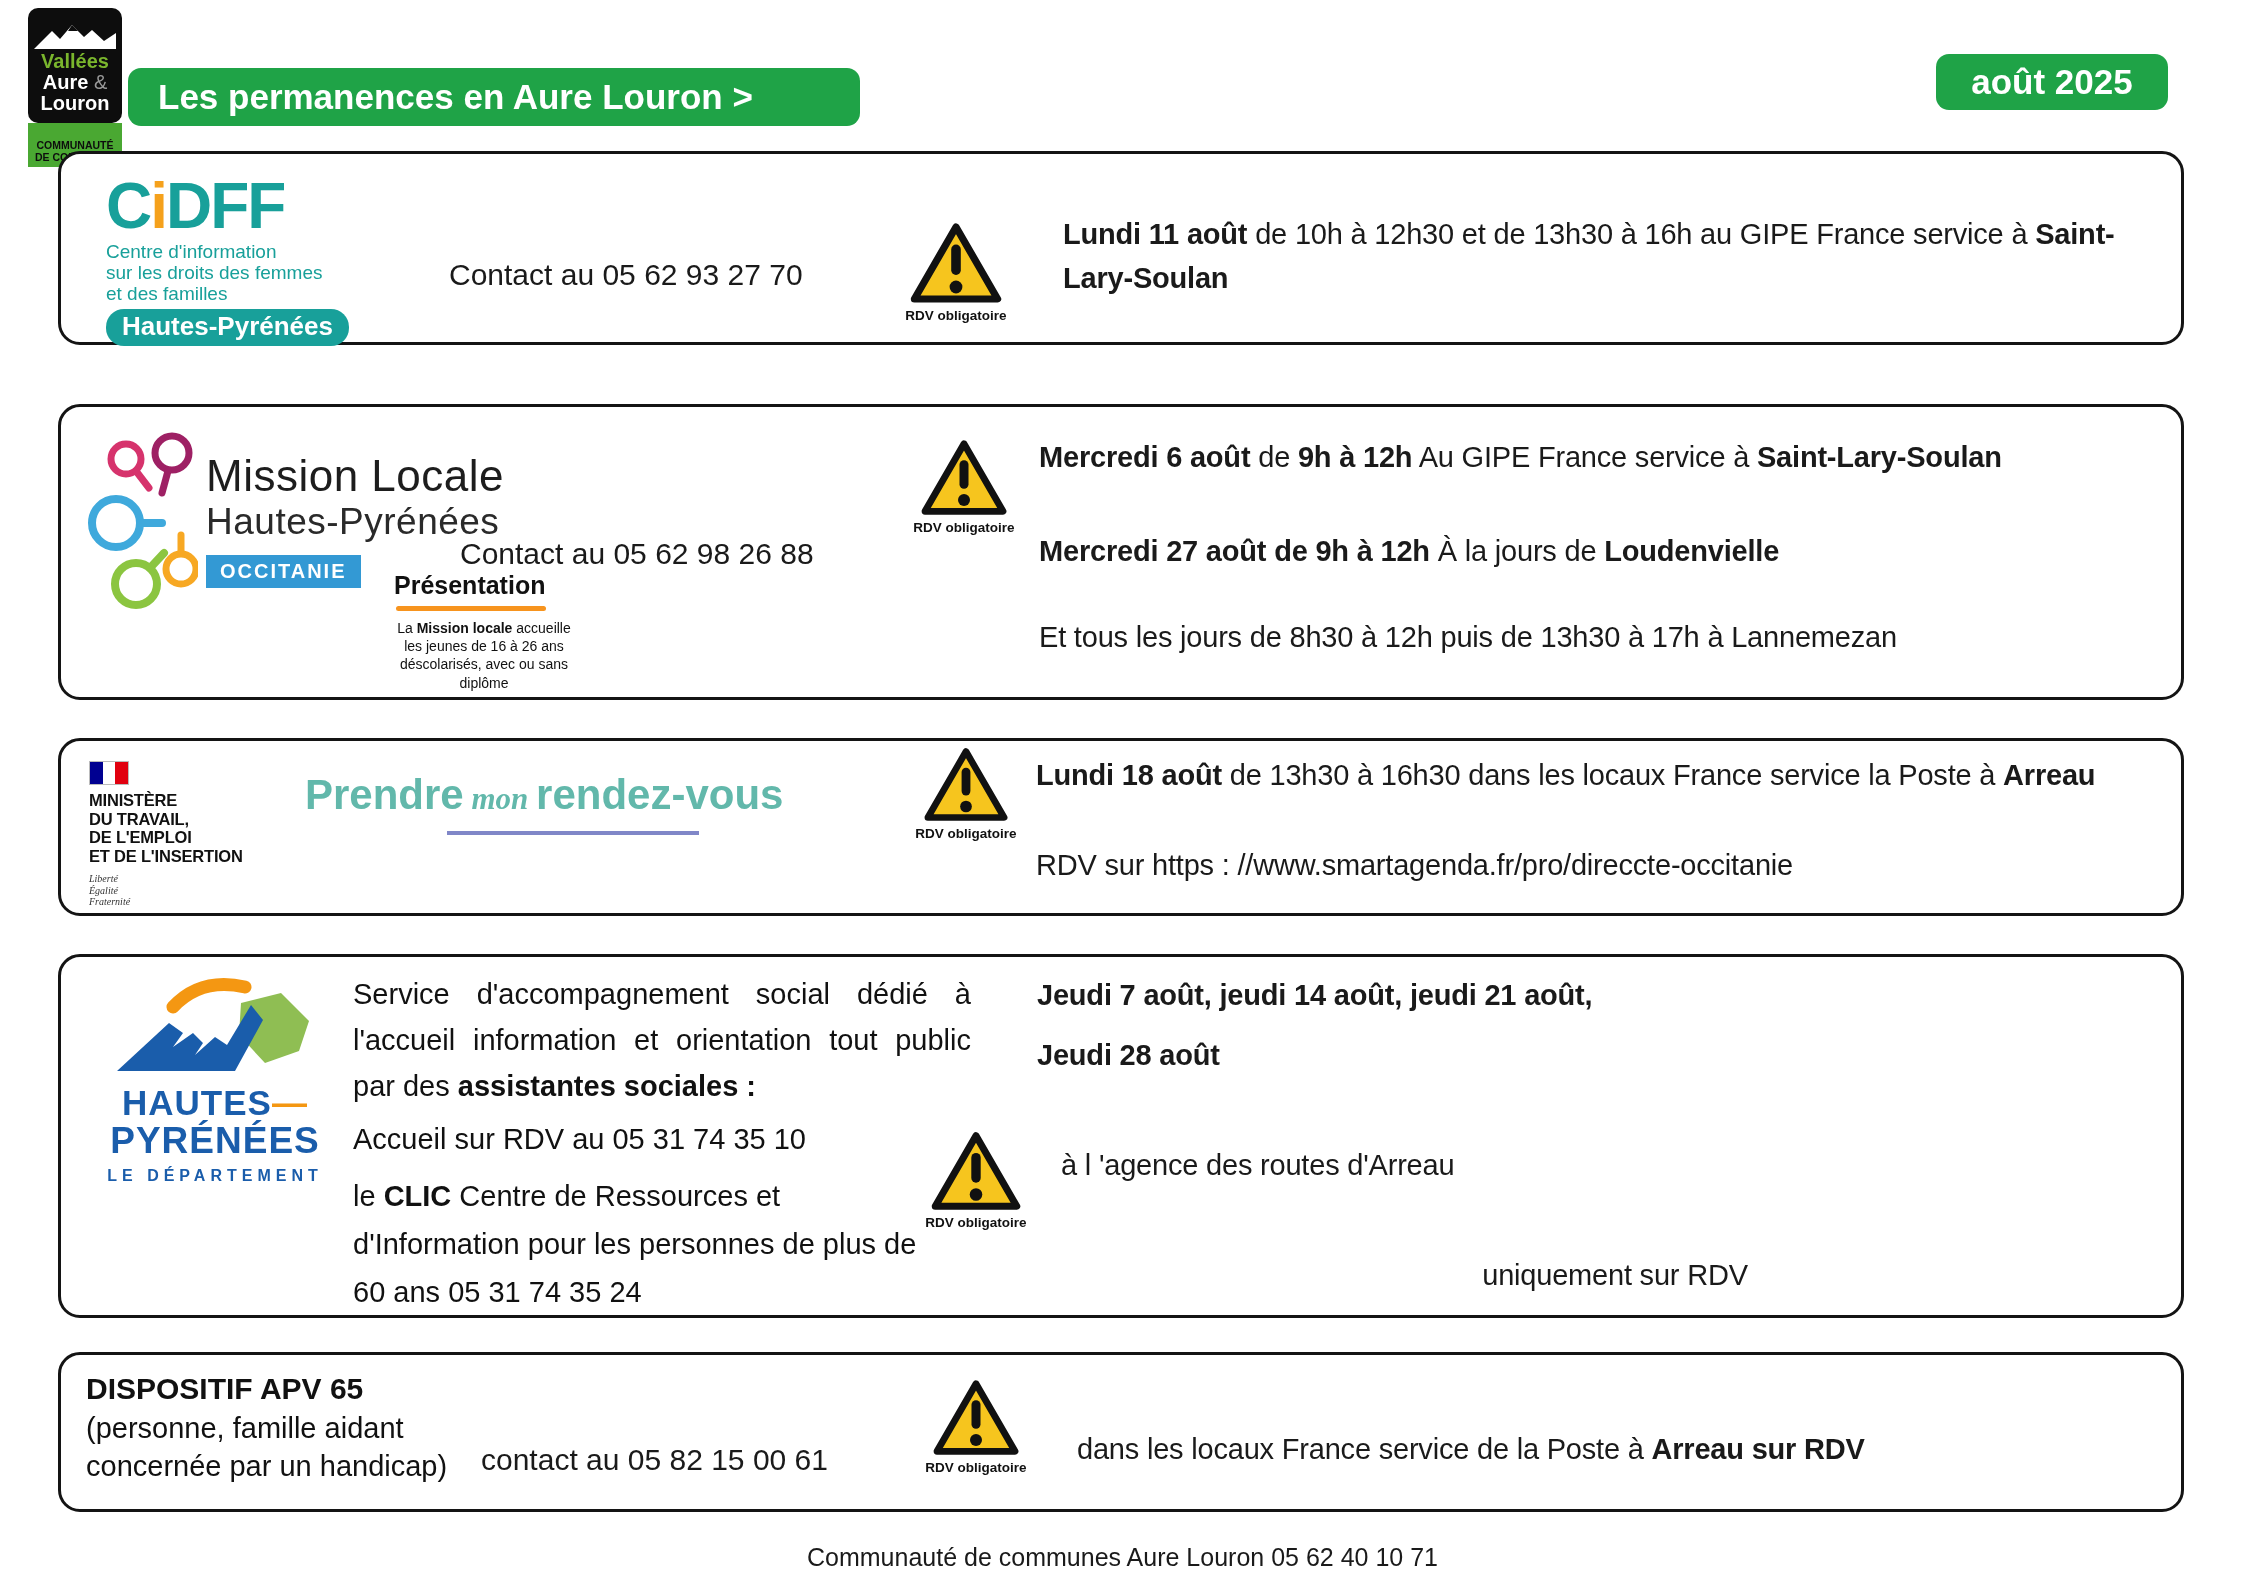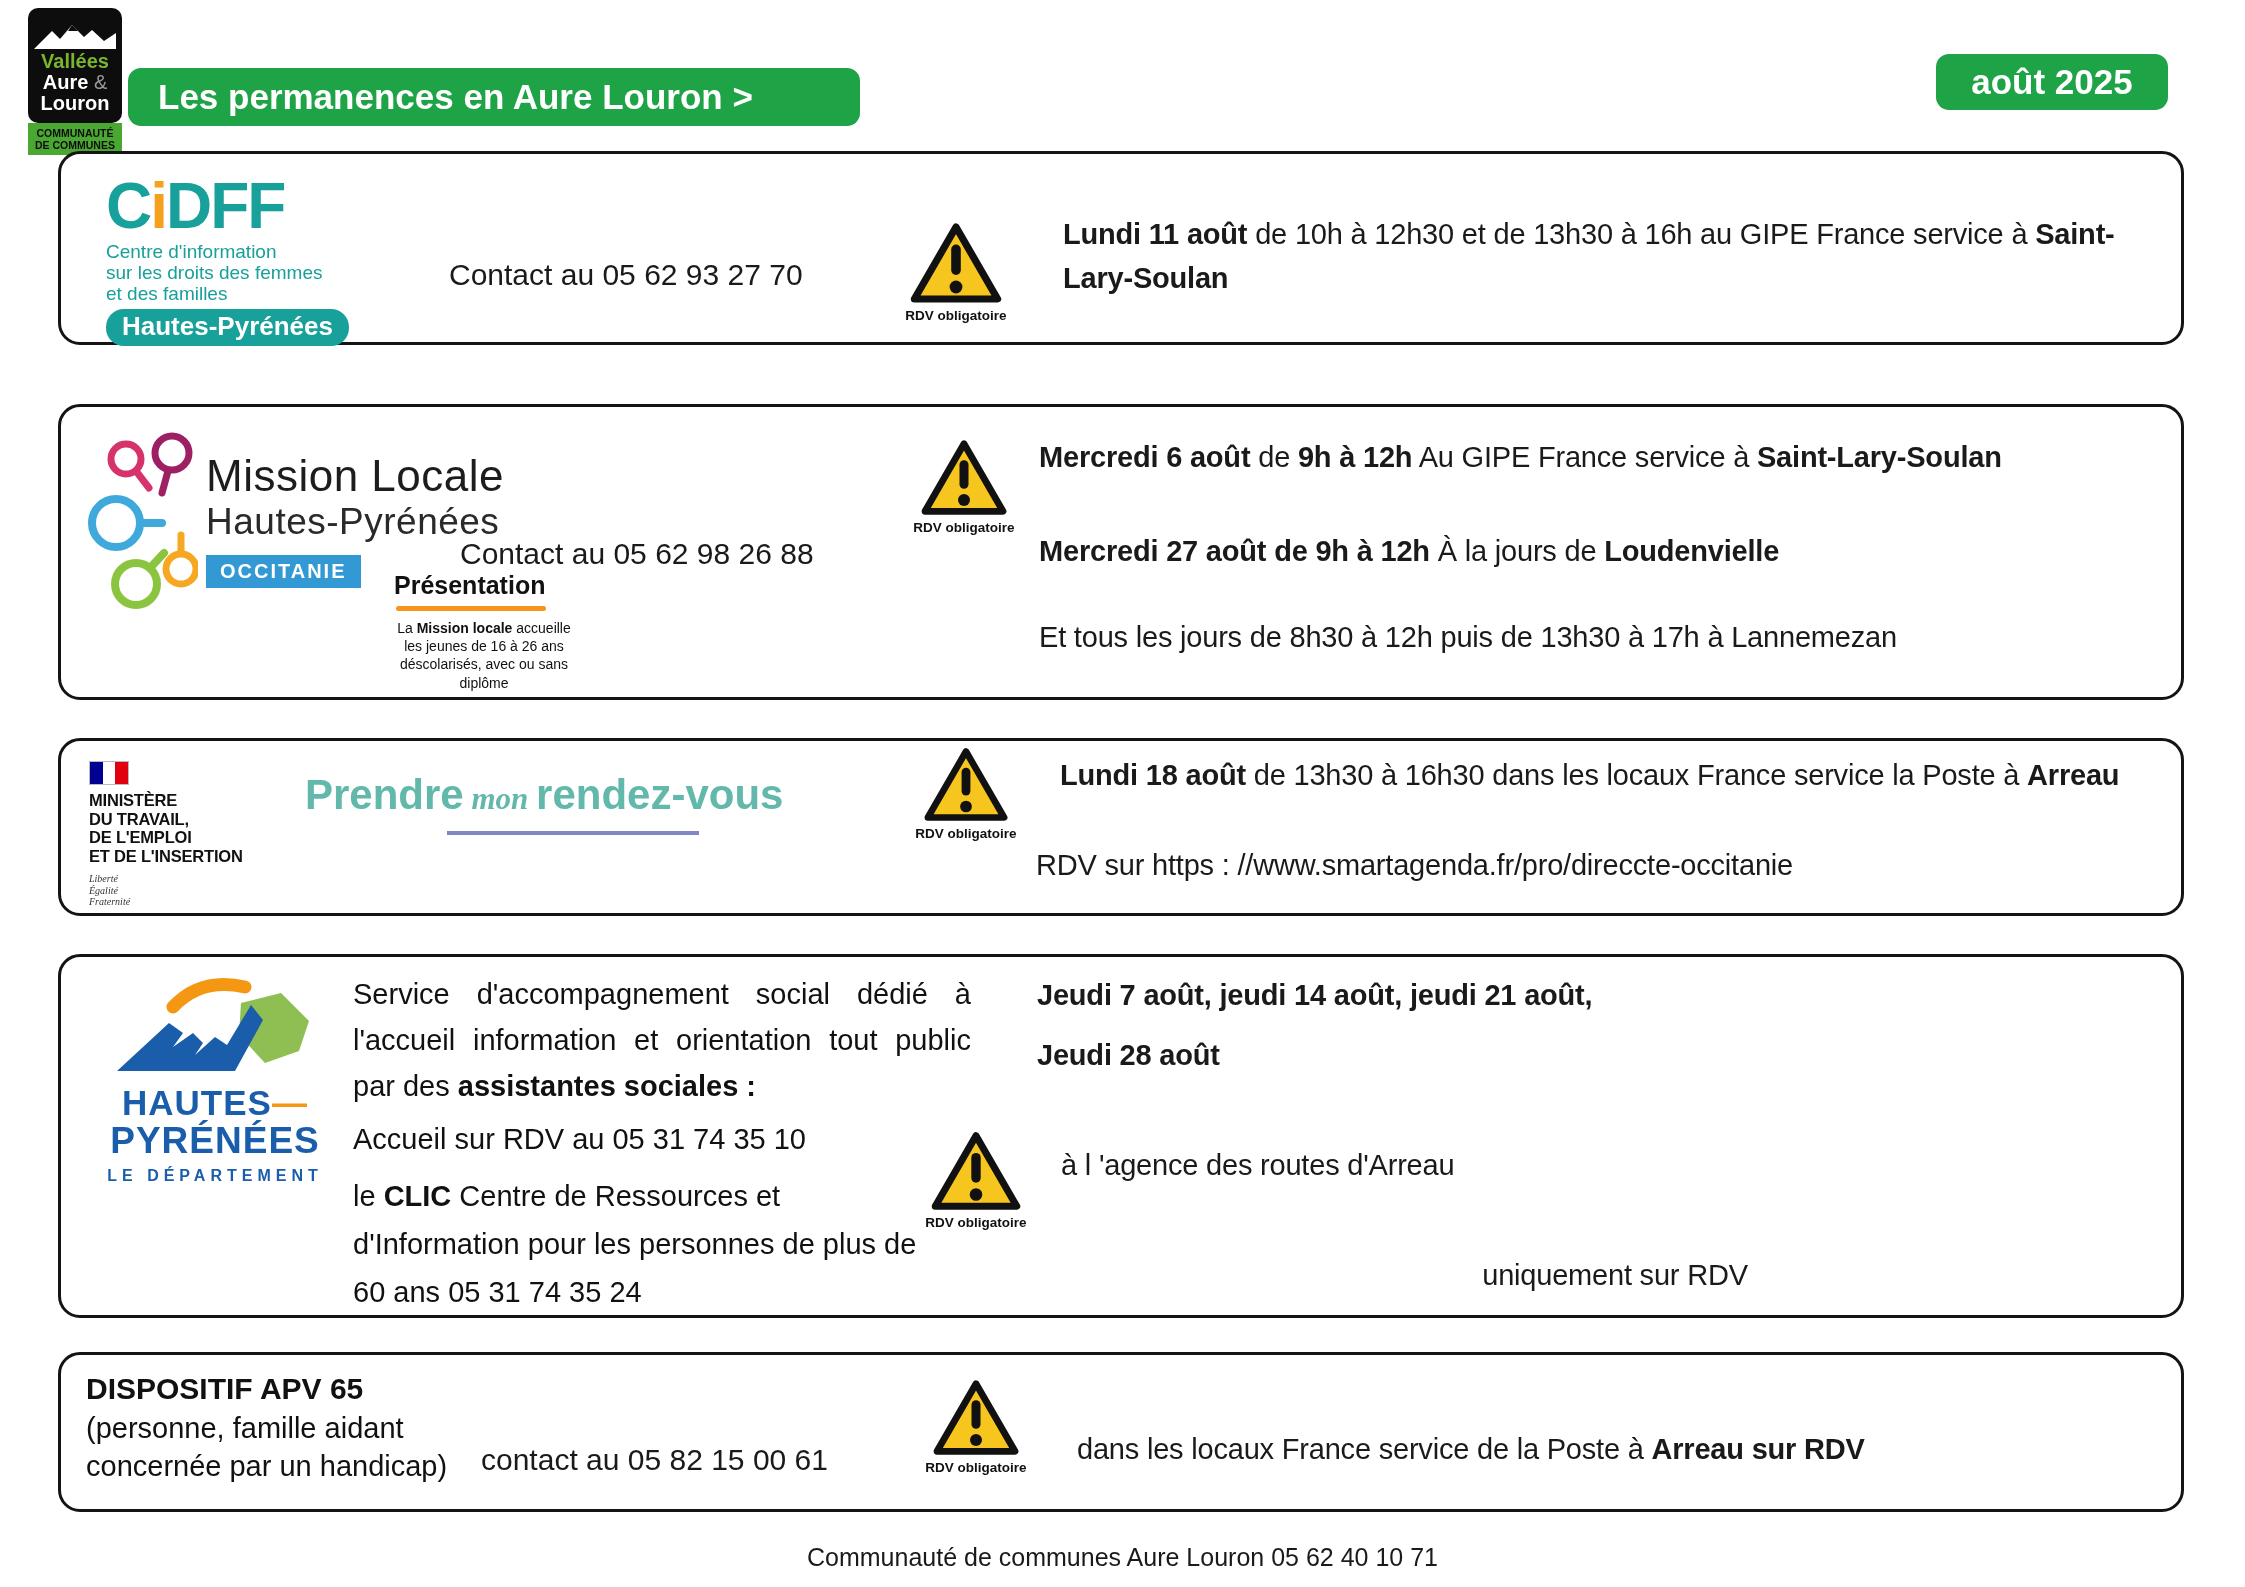--- a/index.html
+++ b/index.html
@@ -10,21 +10,21 @@
   }
   .abs{position:absolute;}
 
   
   .cc-logo{left:28px;top:8px;width:94px;}
   .cc-logo-black{background:#0d0d0d;height:102px;border-radius:10px;padding-top:13px;text-align:center;}
   .cc-logo-black svg{display:block;margin:0 auto;}
   .cc-logo-l1{color:#7ab62d;font-size:20px;font-weight:700;line-height:21px;}
   .cc-logo-l2,.cc-logo-l3{color:#ffffff;font-size:20px;font-weight:700;line-height:21px;}
   .cc-logo-amp{color:#9a9a9a;font-weight:400;}
-  .cc-logo-strip{background:#4aa832;text-align:center;font-size:10.5px;font-weight:700;color:#0d0d0d;line-height:12px;padding:4px 0 4px;}
+  .cc-logo-strip{background:#4aa832;text-align:center;font-size:10.5px;font-weight:700;color:#0d0d0d;line-height:12px;padding:16px 0 4px;}
   .title-banner{left:128px;top:68px;width:732px;height:58px;background:#1fa347;border-radius:13px;
     color:#fff;font-size:35px;font-weight:700;line-height:58px;padding-left:30px;box-sizing:border-box;}
   .date-badge{left:1936px;top:54px;width:232px;height:56px;background:#1fa347;border-radius:13px;
     color:#fff;font-size:35px;font-weight:700;line-height:56px;text-align:center;}
 
   
   .card{left:58px;width:2126px;border:3px solid #141414;border-radius:22px;background:#fff;box-sizing:border-box;}
   #card-cidff{top:151px;height:194px;}
   #card-ml{top:404px;height:296px;}
   #card-travail{top:738px;height:178px;}
@@ -210,21 +210,21 @@
 
   <div class="abs warn" style="left:840px;top:4px;">
     <svg width="88" height="79" viewBox="0 0 120 106">
       <path d="M60 8 L112 98 L8 98 Z" fill="#f6c51e" stroke="#111" stroke-width="9" stroke-linejoin="round"></path>
       <rect x="54" y="30" width="12" height="38" rx="6" fill="#111"></rect>
       <circle cx="60" cy="83" r="8" fill="#111"></circle>
     </svg>
     <div class="warn-label">RDV obligatoire</div>
   </div>
 
-  <div class="abs sched" style="left:975px;top:12px;width:1080px;margin-left:24px;"><span class="b">Lundi 18 août</span><span> de 13h30 à 16h30 dans les locaux France service la Poste à </span><span class="b">Arreau</span></div>
+  <div class="abs sched" style="left:975px;top:12px;width:1080px;"><span class="b">Lundi 18 août</span><span> de 13h30 à 16h30 dans les locaux France service la Poste à </span><span class="b">Arreau</span></div>
   <div class="abs sched" style="left:975px;top:102px;width:1110px;"><span>RDV sur  https : //www.smartagenda.fr/pro/direccte-occitanie</span></div>
 </div>
 
 <div class="abs card" id="card-dept">
   <div class="abs hp-logo">
     <svg width="205" height="108" viewBox="0 0 205 108">
       <path d="M60 34 Q88 4 132 14" fill="none" stroke="#f49712" stroke-width="13" stroke-linecap="round"></path>
       <path d="M128 30 L168 20 L196 48 L186 78 L152 90 L126 62 Z" fill="#8fbe53"></path>
       <path d="M4 98 L56 50 L70 60 L60 74 L80 60 L90 70 L82 82 L102 64 L114 72 L138 32 L150 47 L122 98 Z" fill="#1a5dab"></path>
     </svg>

